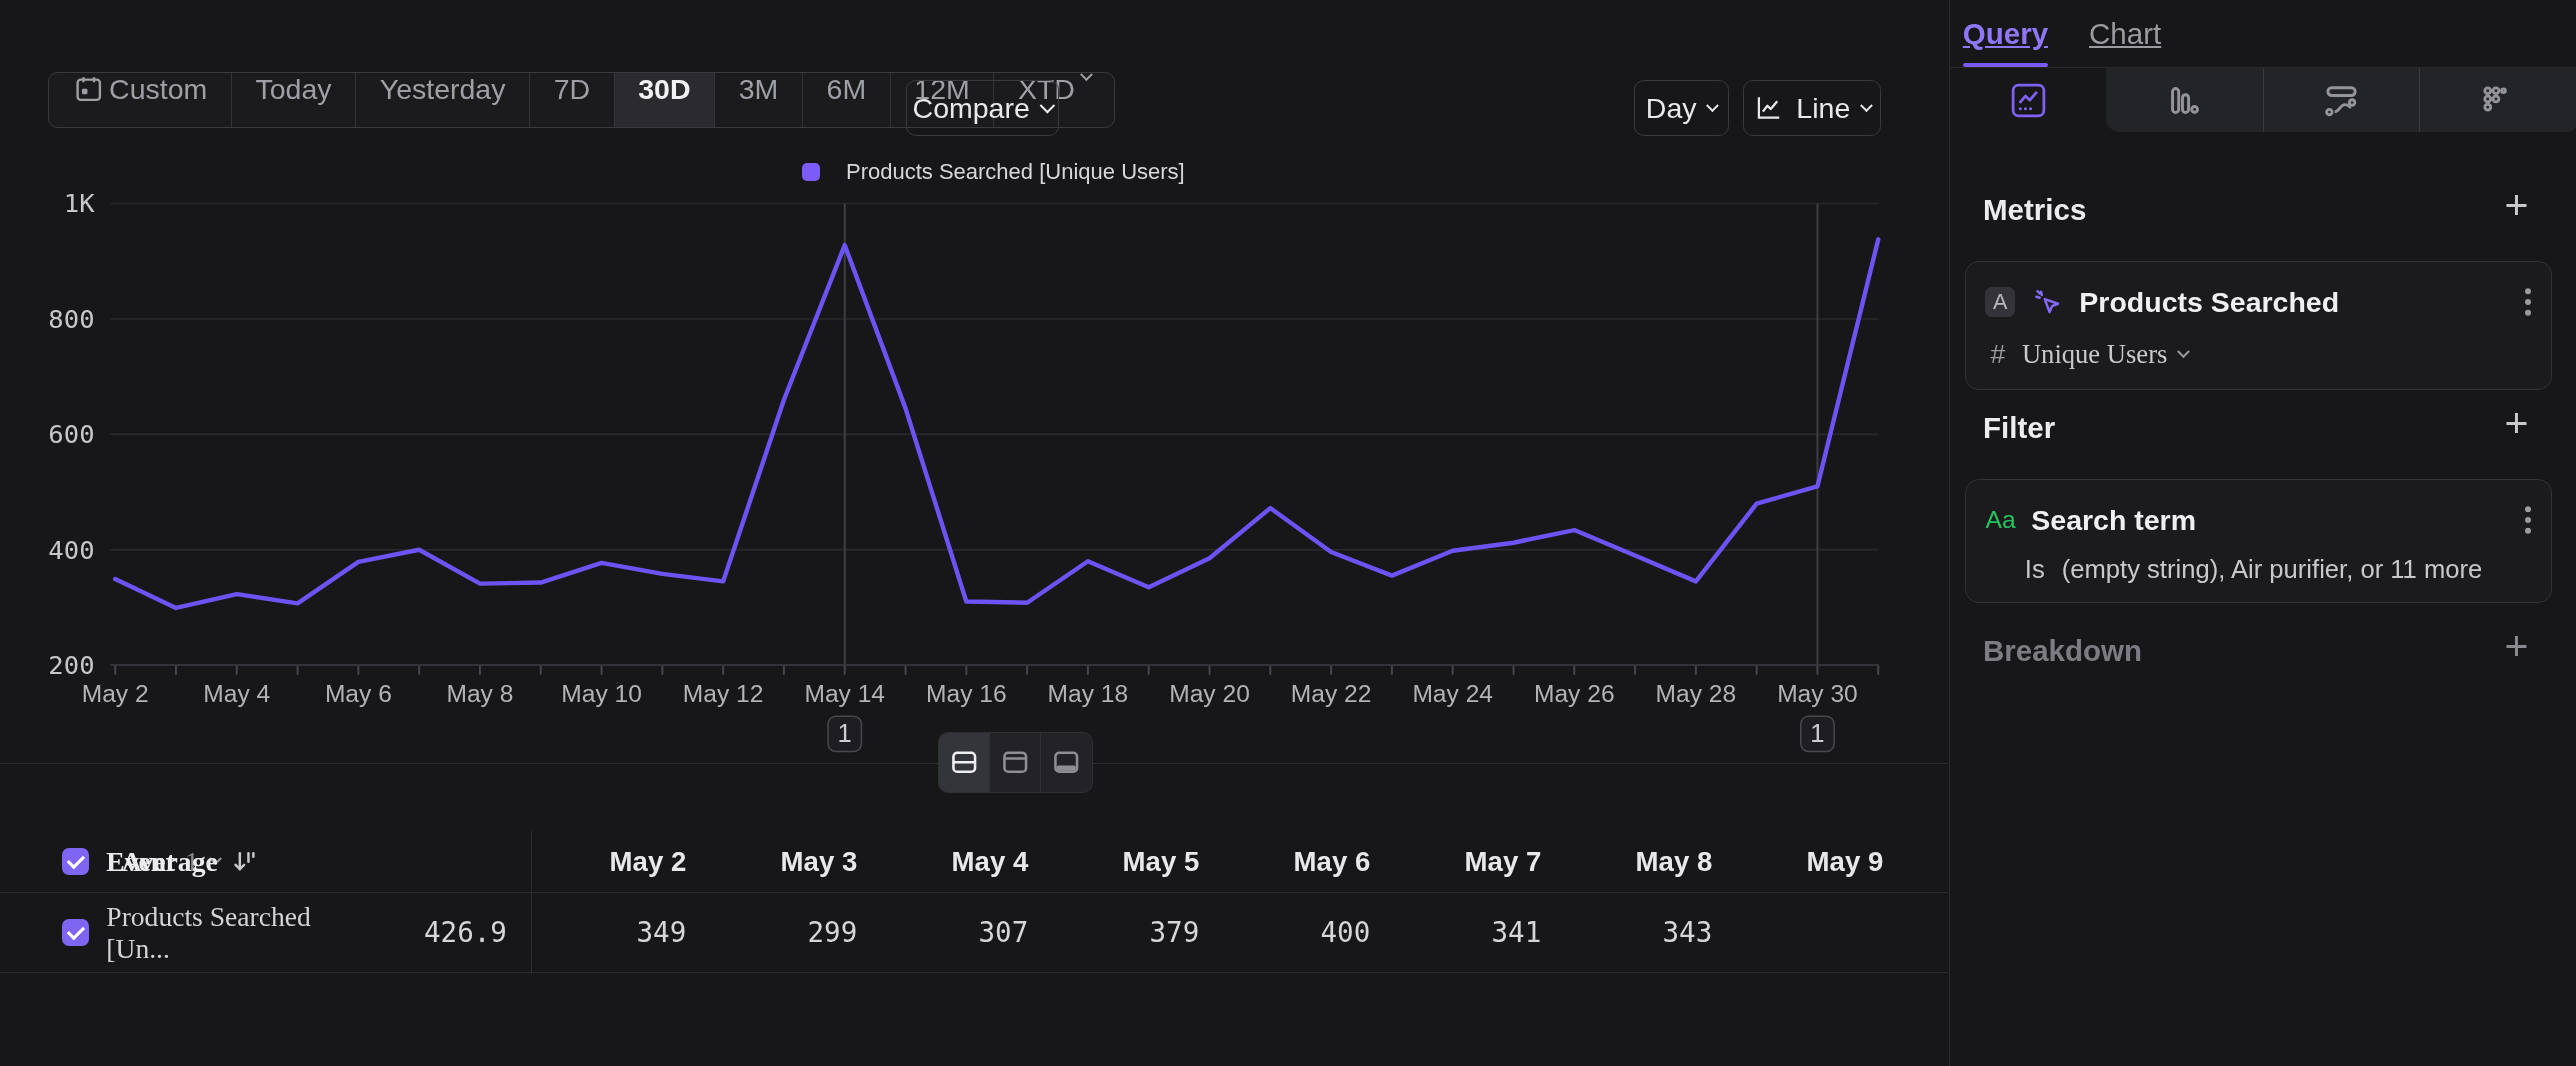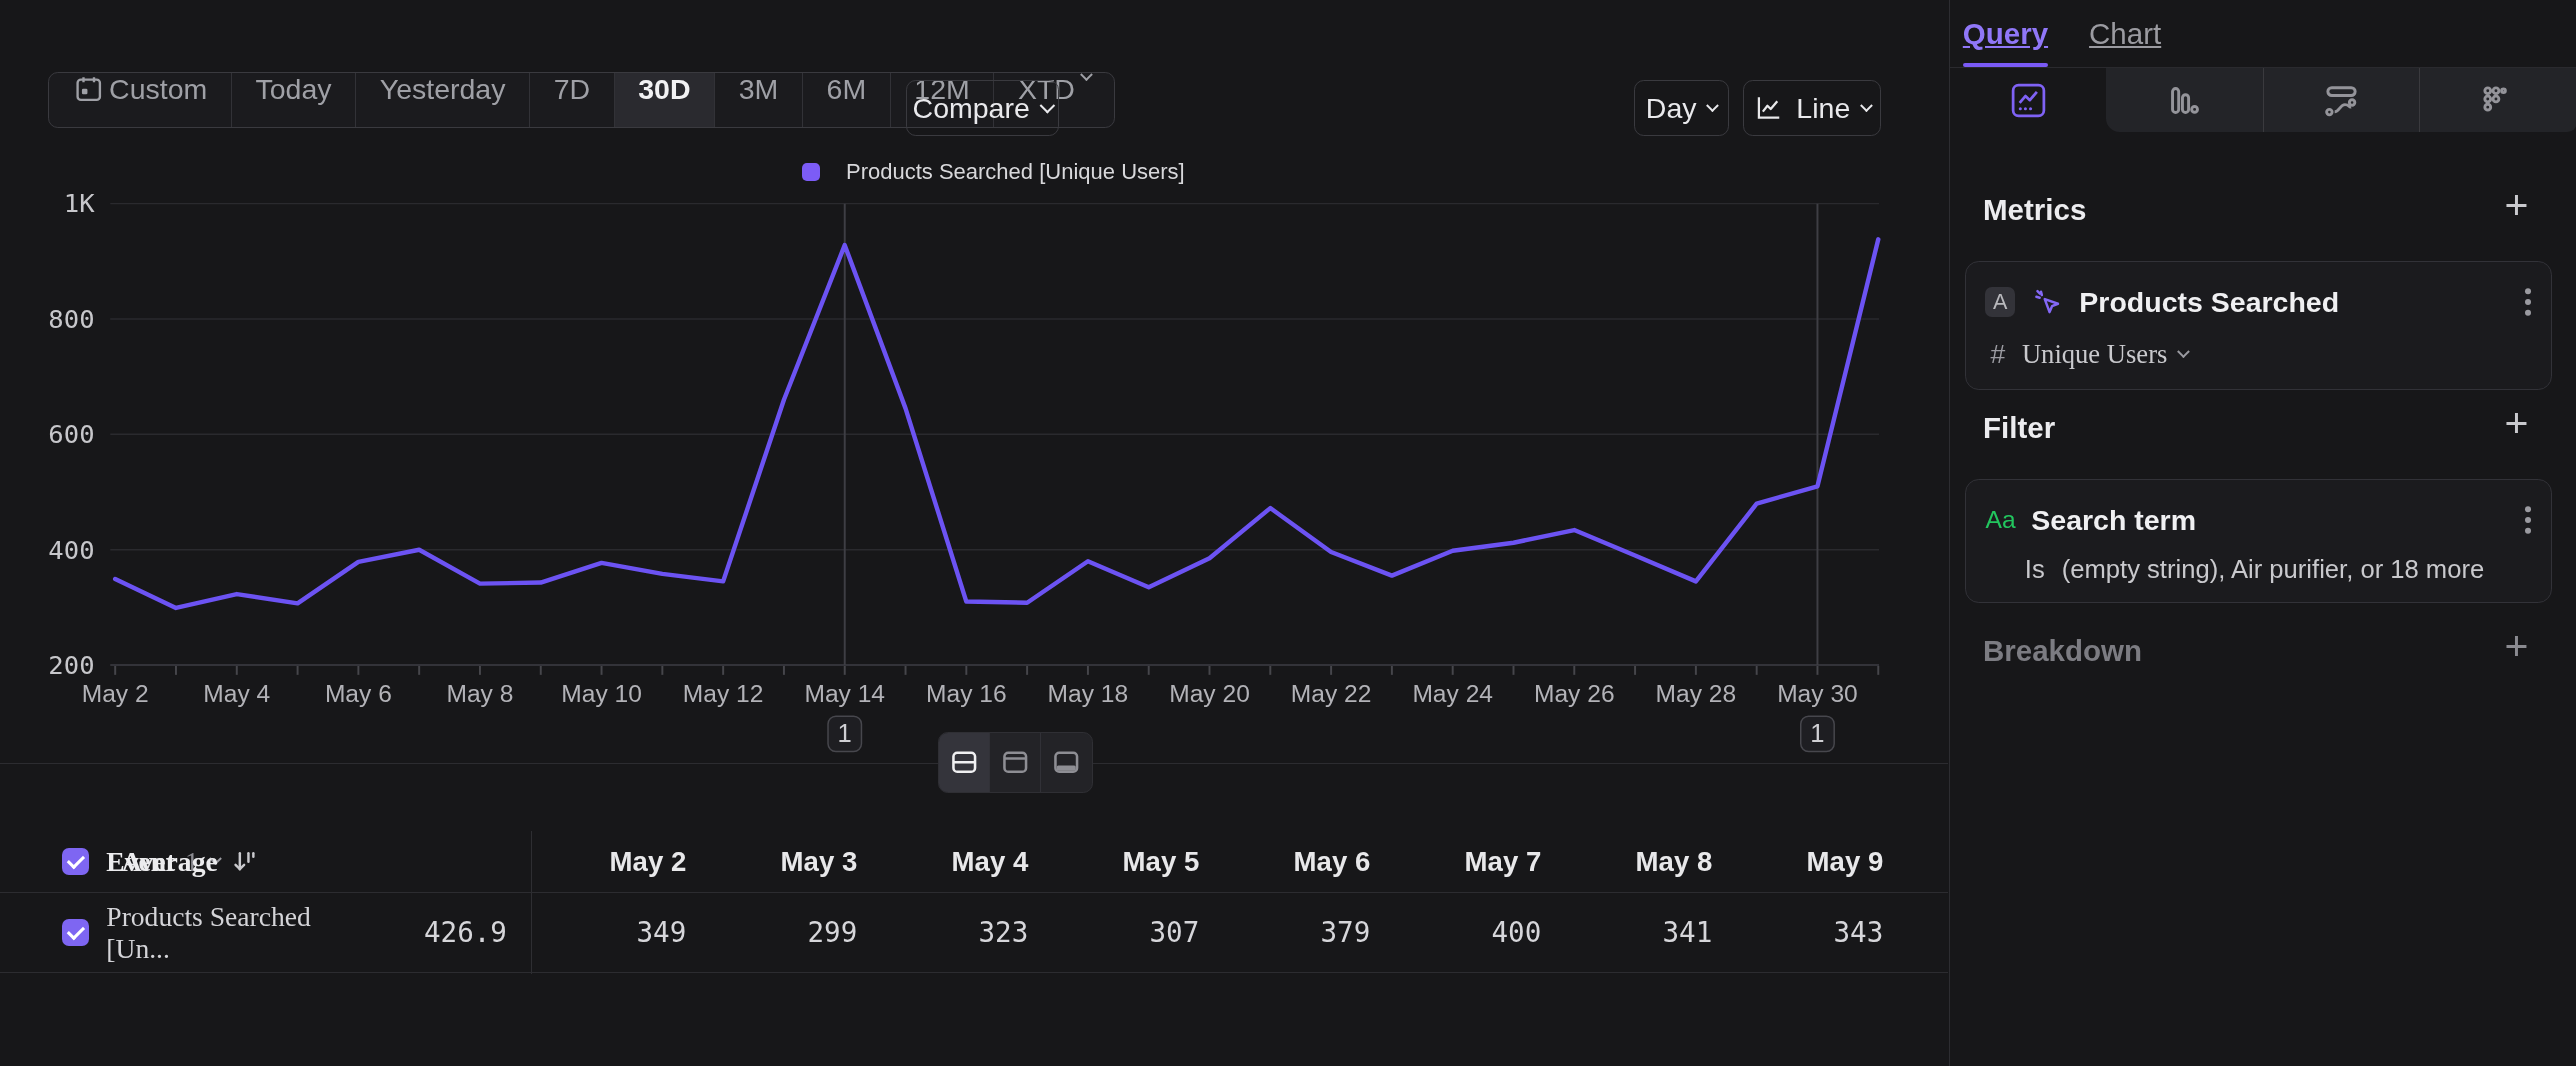--- a/index.html
+++ b/index.html
@@ -282,21 +282,20 @@
   </div>
   <div class="t-row">
     <div class="flex" style="position:absolute; left:62px; top:0; bottom:0; gap:17.7px;">
       <span class="checkbox"></span>
       <span style="font-size:27.6px; color:#d4d4d8; max-width:246px;">Products Searched [Un...</span>
     </div>
     <div class="flex mono" style="position:absolute; right:1441px; top:0; bottom:0; font-size:27.6px; color:#d6d6da;">426.9</div>
     <div class="date-cols" id="date-values">
         <div class="dcell dv">349</div>
         <div class="dcell dv">299</div>
-        <div class="dcell dv">323</div>
         <div class="dcell dv">307</div>
         <div class="dcell dv">379</div>
         <div class="dcell dv">400</div>
         <div class="dcell dv">341</div>
         <div class="dcell dv">343</div>
       </div>
   </div>
 </div>
 
 <div id="panel">
@@ -374,20 +373,20 @@
   <div class="sec-head" style="top:411px;">Filter</div>
   <div class="plus" style="top:407px;">+</div>
   <div class="card" style="top:479px; height:124px;">
     <div class="card-row1">
       <span class="aa-badge">Aa</span>
       <span class="card-title">Search term</span>
       <span class="kebab"></span>
     </div>
     <div class="card-row2" style="top:73px; left:59px; gap:17px;">
       <span class="val-text">Is</span>
-      <span class="val-text">(empty string), Air purifier, or 18 more</span>
+      <span class="val-text">(empty string), Air purifier, or 11 more</span>
     </div>
   </div>
 
   <div class="sec-head muted" style="top:634px;">Breakdown</div>
   <div class="plus muted" style="top:630px;">+</div>
 </div>
 
 
 </body></html>

